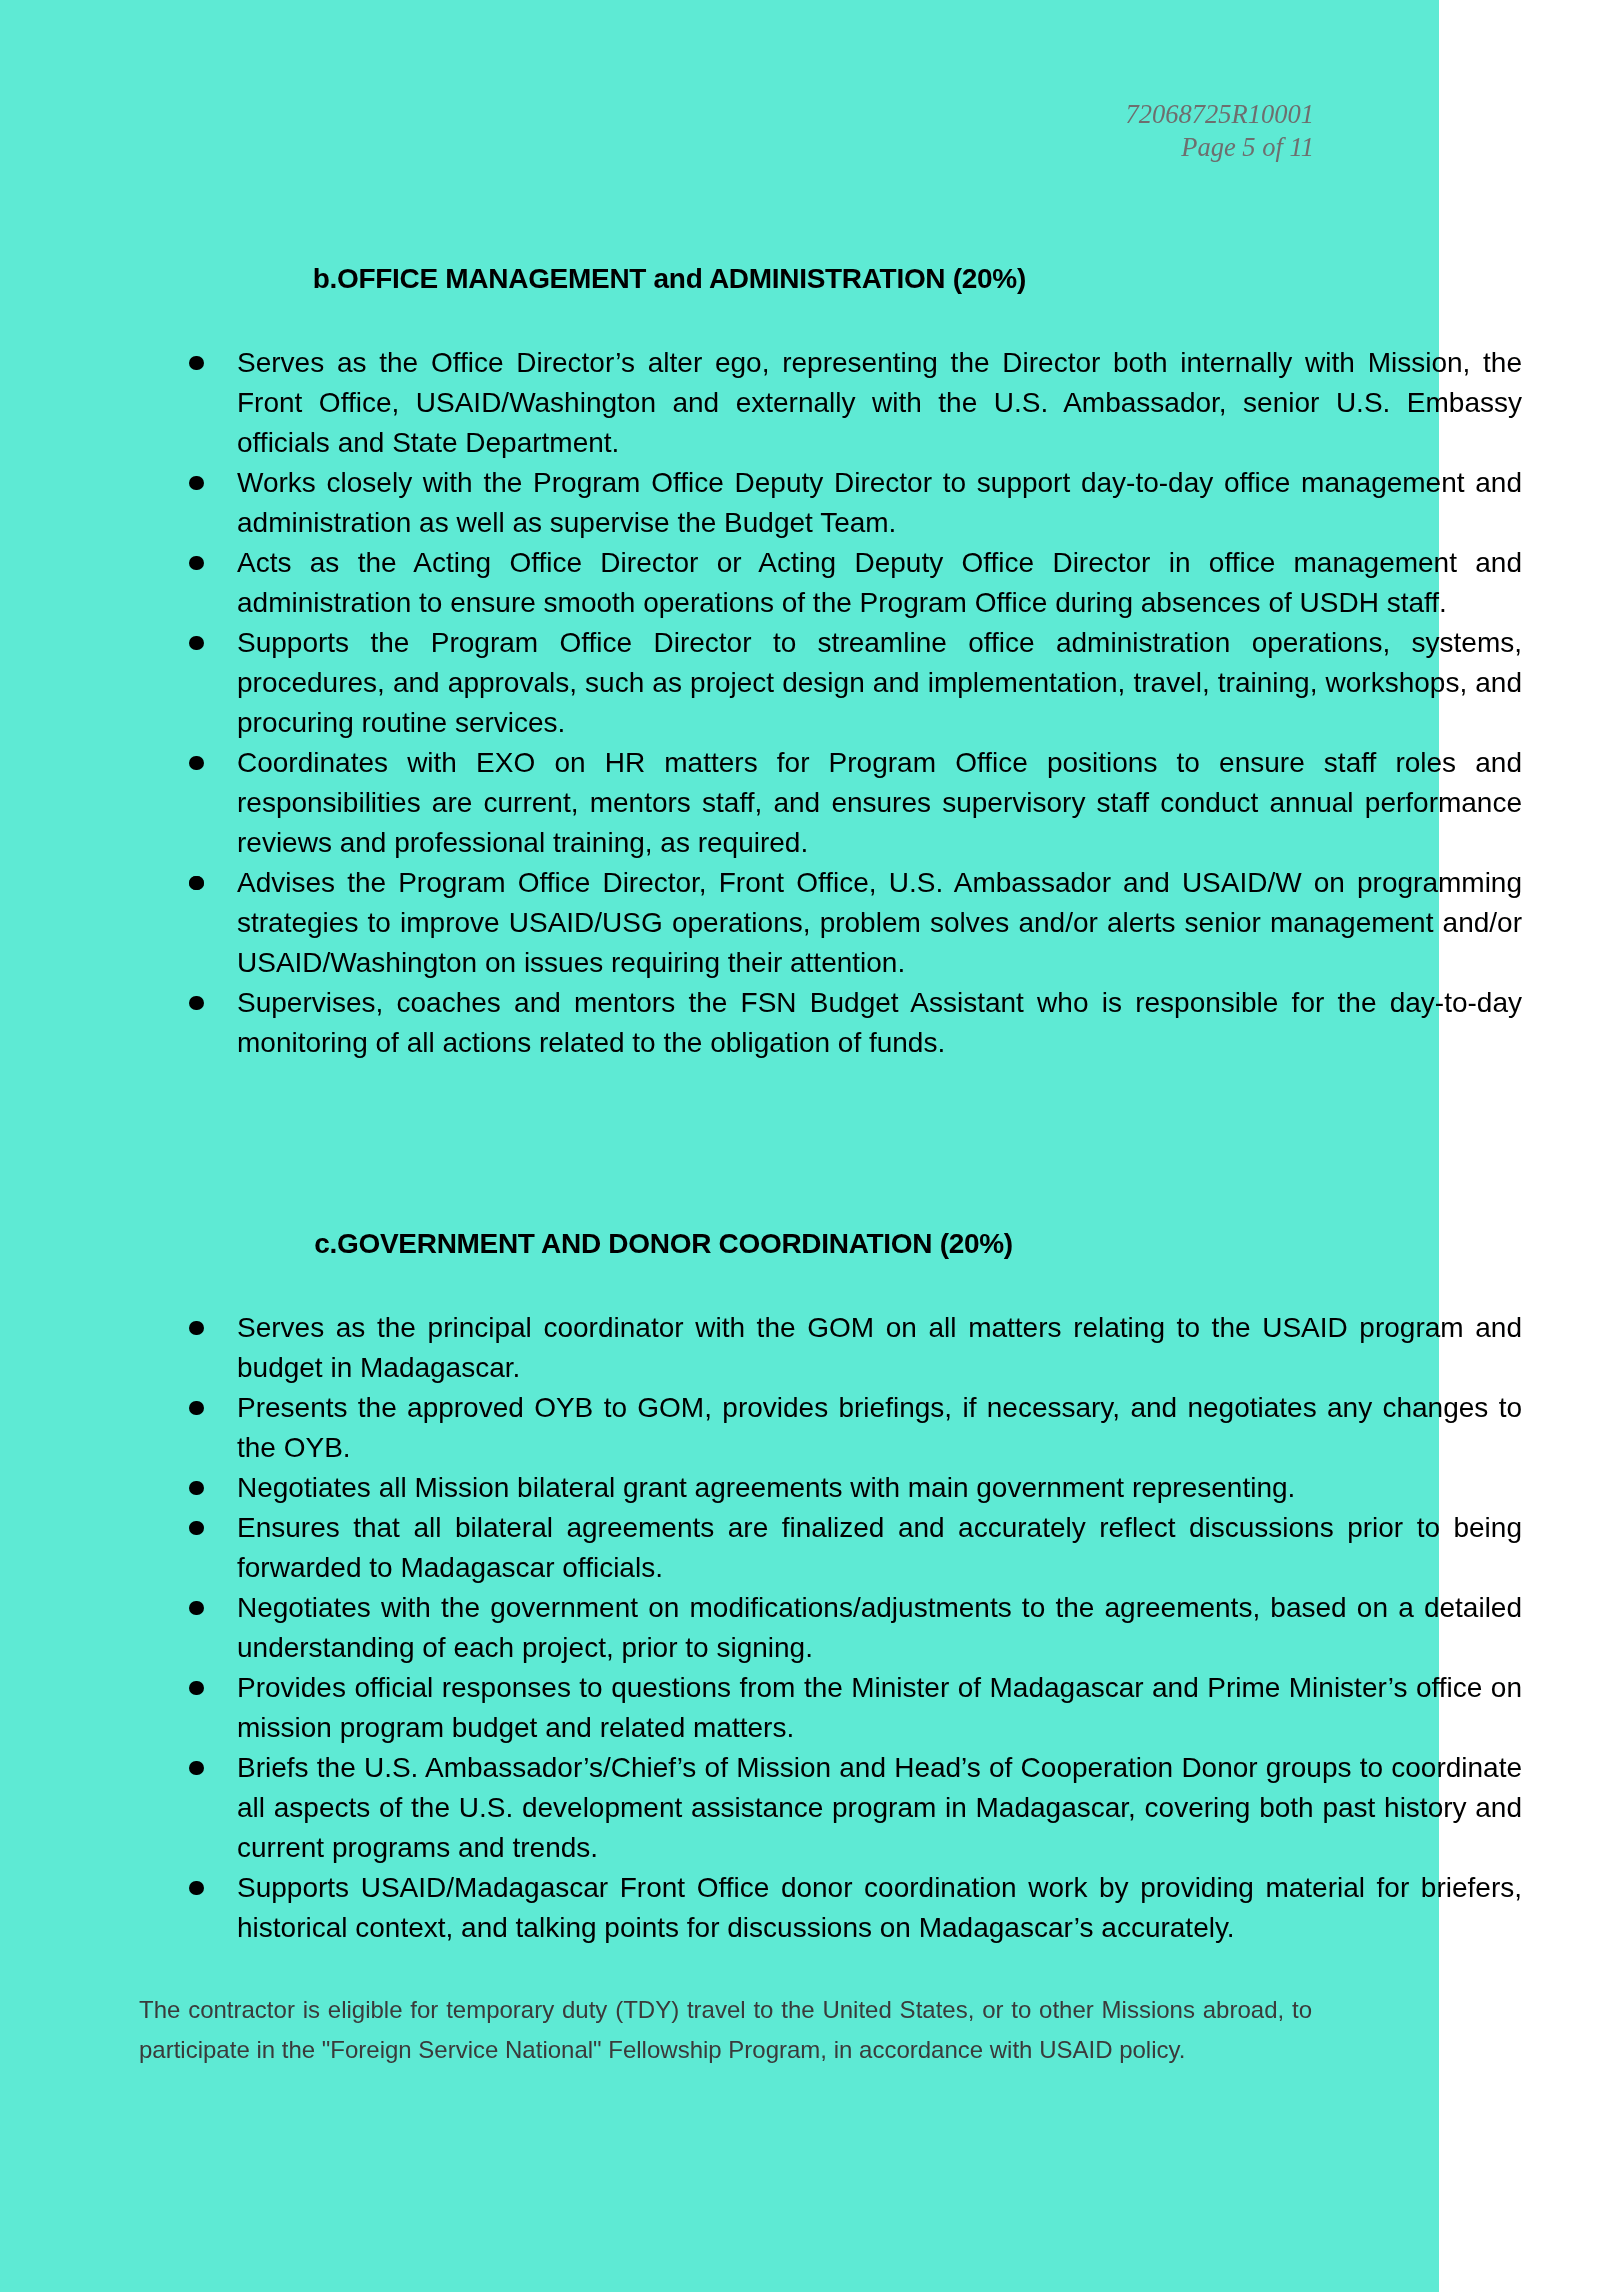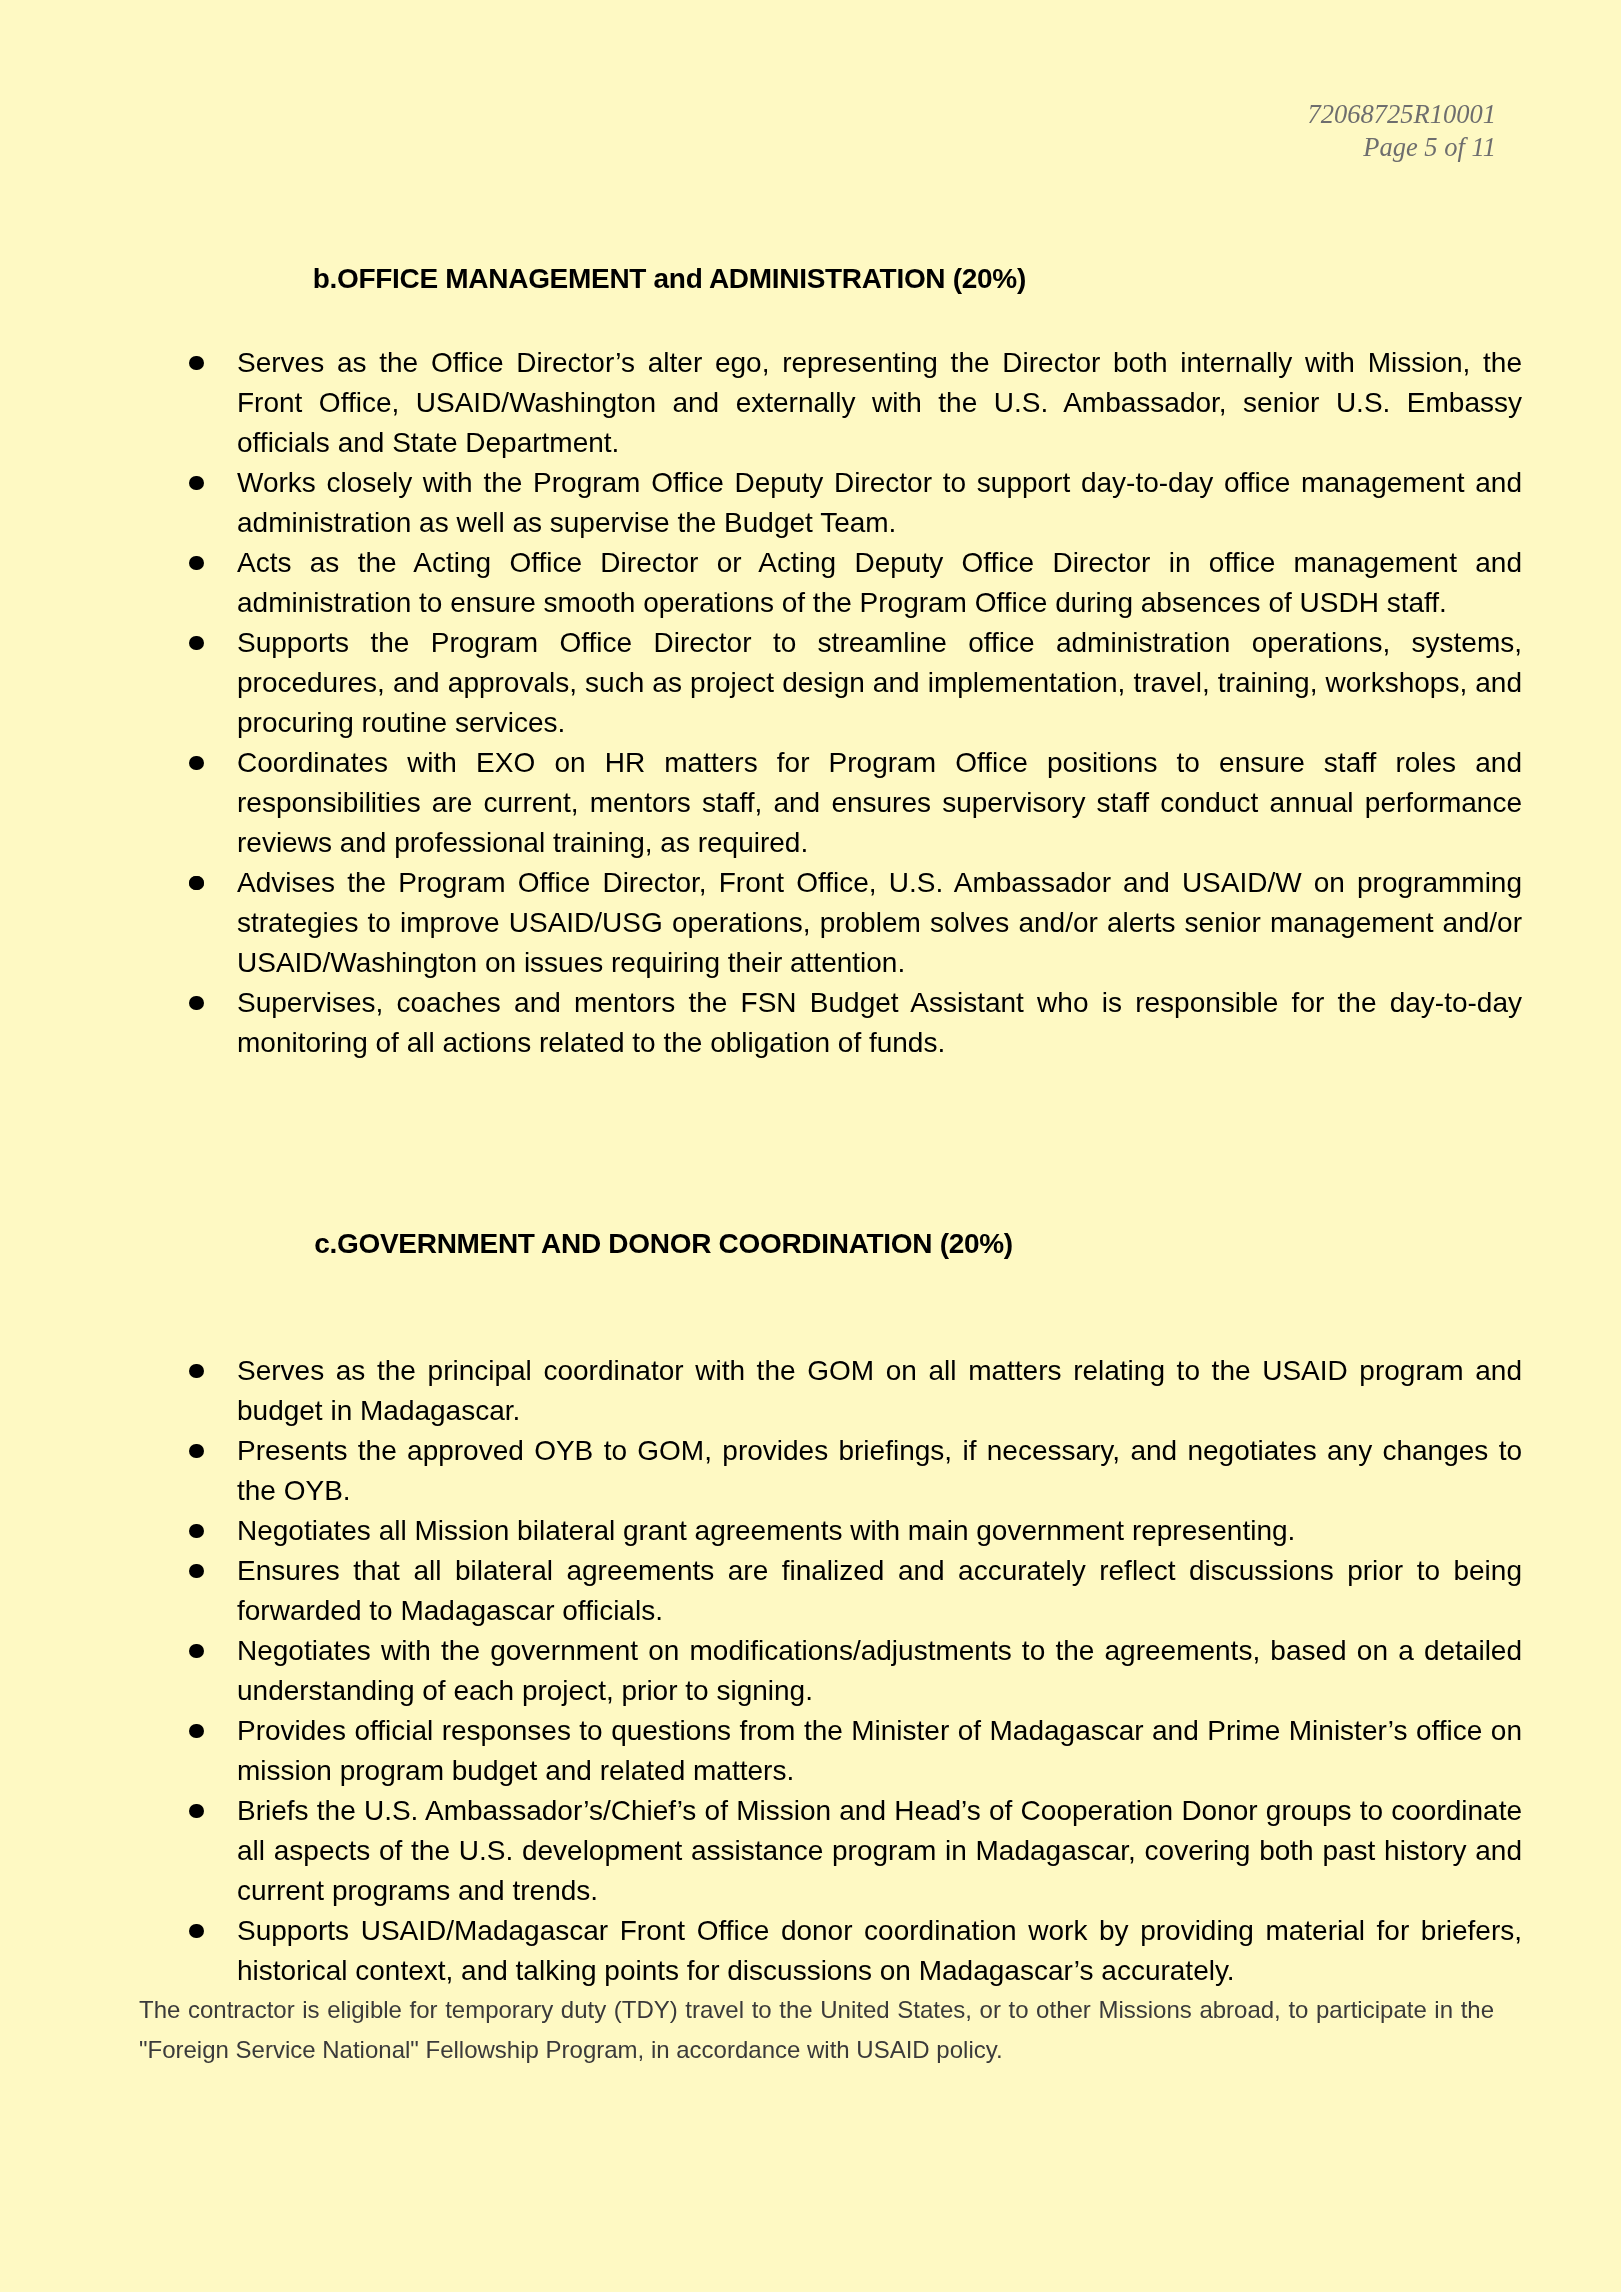--- a/index.html
+++ b/index.html
@@ -1,17 +1,17 @@
 <!DOCTYPE html>
 <html><head>
 <meta charset="utf-8">
 <style>
   html, body { margin: 0; padding: 0; background: #ffffff; }
   body { width: 1621px; height: 2293px; position: relative; overflow: hidden; }
-  .page { position: absolute; left: 0; top: 0; width: 1621px; height: 2293px; background: #fef9c3; }
+  .page { position: absolute; left: 0; top: 0; width: 1439px; height: 2293px; background: #5eead4; }
   .header {
     position: absolute; right: 125px; top: 98px; text-align: right;
     font-family: "Liberation Serif", "DejaVu Serif", serif; font-style: italic;
     color: #6e6e6e; font-size: 26.5px; line-height: 33px;
   }
   .section-heading {
     position: absolute; left: 286px;
     font-family: "Liberation Sans", "DejaVu Sans", sans-serif; font-weight: bold;
     font-size: 28px; color: #000; letter-spacing: -0.3px; text-align: right;
   }
@@ -54,21 +54,21 @@
     <li><span class="dot"></span><span>Coordinates with EXO on HR matters for Program Office positions to ensure staff roles and responsibilities are current, mentors staff, and ensures supervisory staff conduct annual performance reviews and professional training, as required.</span></li>
     <li><span class="dot"></span></li>
     <li><span class="dot"></span><span>Advises the Program Office Director, Front Office, U.S. Ambassador and USAID/W on programming strategies to improve USAID/USG operations, problem solves and/or alerts senior management and/or USAID/Washington on issues requiring their attention.</span></li>
     <li><span class="dot"></span><span>Supervises, coaches and mentors the FSN Budget Assistant who is responsible for the day-to-day monitoring of all actions related to the obligation of funds.</span></li>
   </ul>
 
   <div class="section-heading" style="top:1228px;">
     <span class="letter">c.</span><span>GOVERNMENT AND DONOR COORDINATION (20%)</span>
   </div>
 
-  <ul class="bullets" style="top:1308px;margin-top:43px;">
+  <ul class="bullets" style="top:1308px;">
     <li><span class="dot"></span><span>Serves as the principal coordinator with the GOM on all matters relating to the USAID program and budget in Madagascar.</span></li>
     <li><span class="dot"></span><span>Presents the approved OYB to GOM, provides briefings, if necessary, and negotiates any changes to the OYB.</span></li>
     <li><span class="dot"></span><span>Negotiates all Mission bilateral grant agreements with main government representing.</span></li>
     <li><span class="dot"></span><span>Ensures that all bilateral agreements are finalized and accurately reflect discussions prior to being forwarded to Madagascar officials.</span></li>
     <li><span class="dot"></span><span>Negotiates with the government on modifications/adjustments to the agreements, based on a detailed understanding of each project, prior to signing.</span></li>
     <li><span class="dot"></span><span>Provides official responses to questions from the Minister of Madagascar and Prime Minister’s office on mission program budget and related matters.</span></li>
     <li><span class="dot"></span><span>Briefs the U.S. Ambassador’s/Chief’s of Mission and Head’s of Cooperation Donor groups to coordinate all aspects of the U.S. development assistance program in Madagascar, covering both past history and current programs and trends.</span></li>
     <li><span class="dot"></span><span>Supports USAID/Madagascar Front Office donor coordination work by providing material for briefers, historical context, and talking points for discussions on Madagascar’s accurately.</span></li>
   </ul>
 

